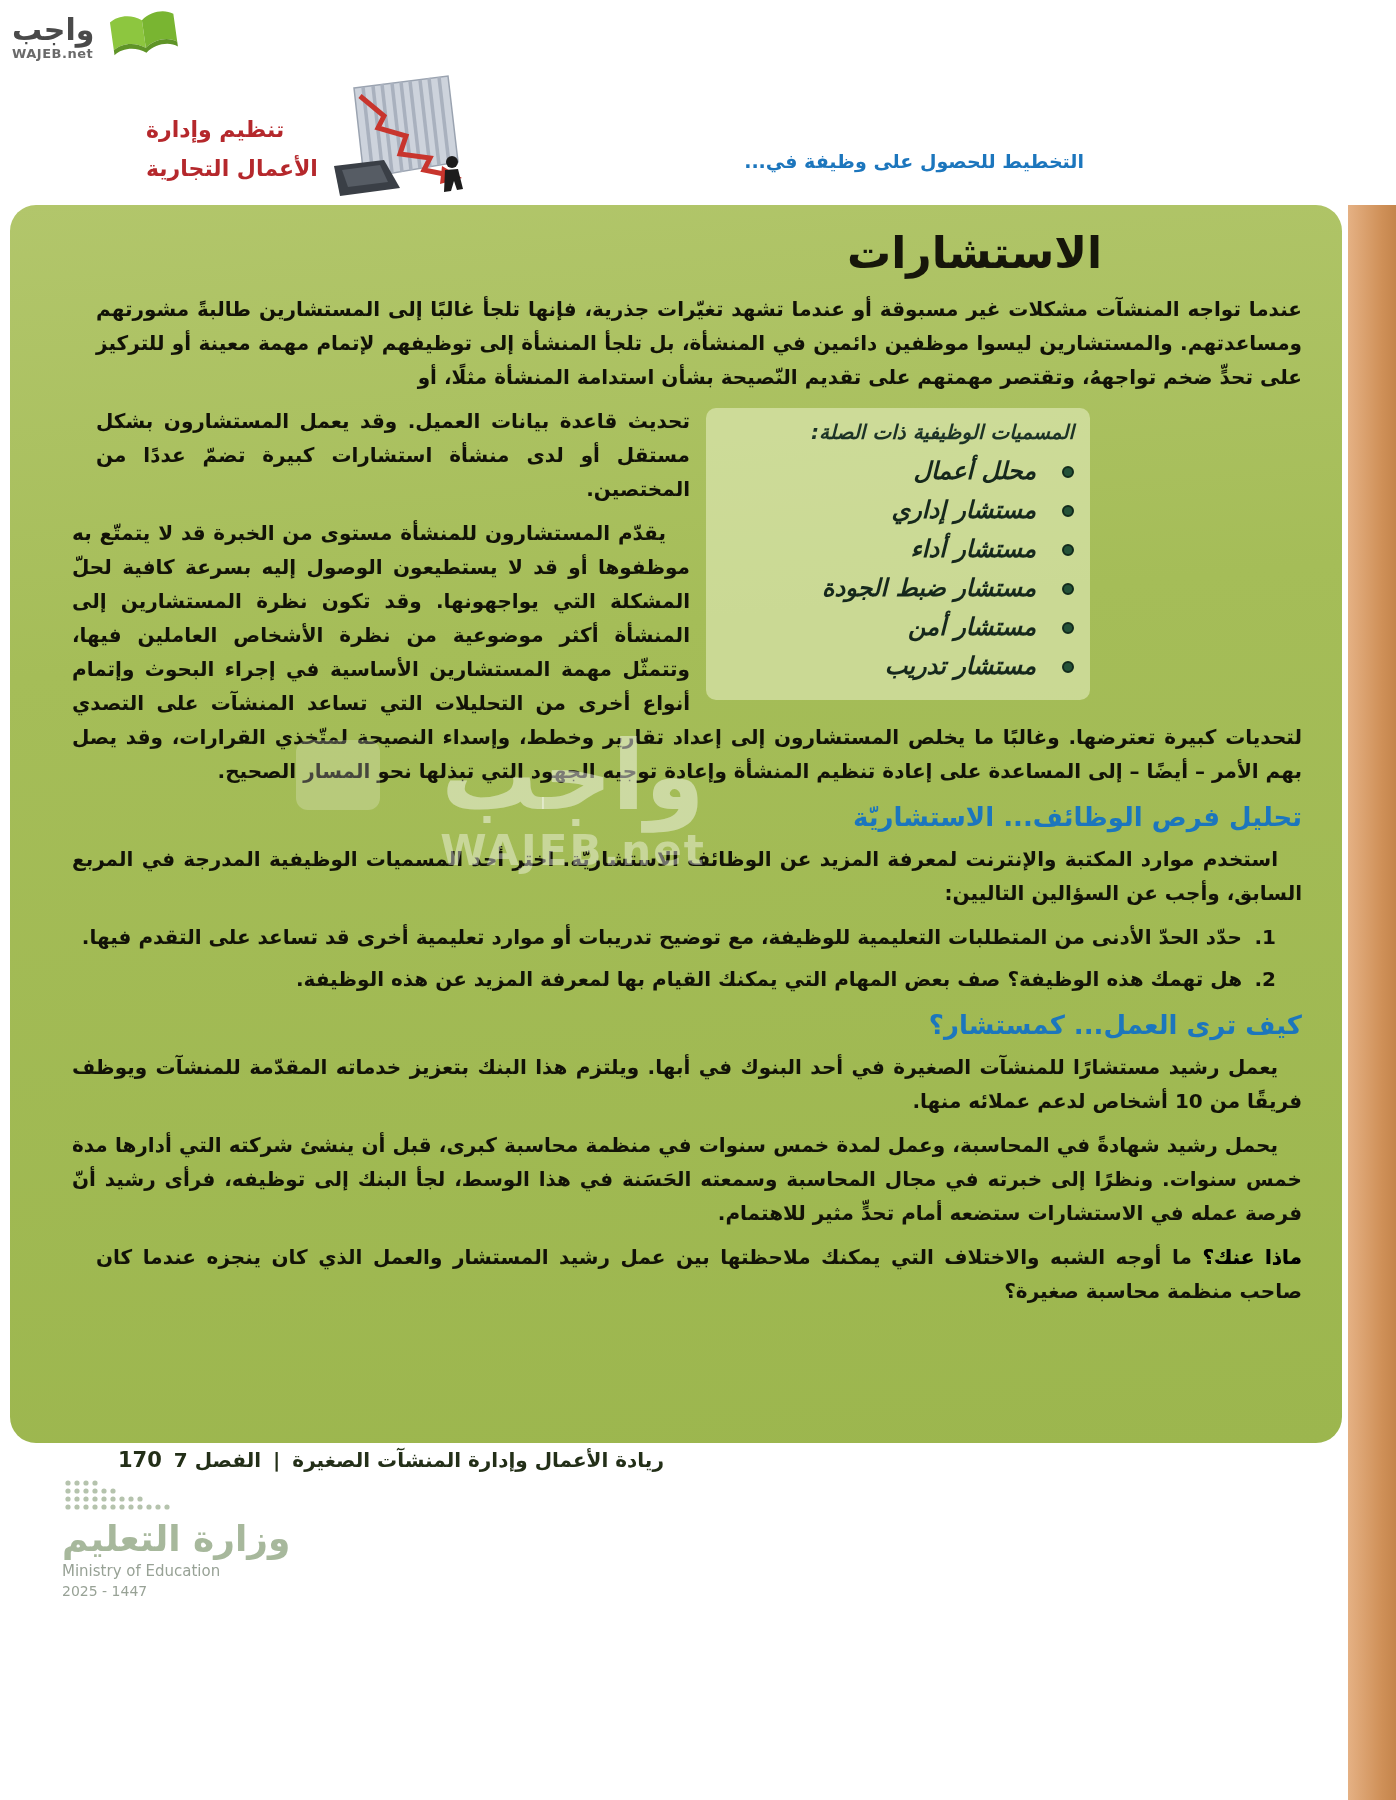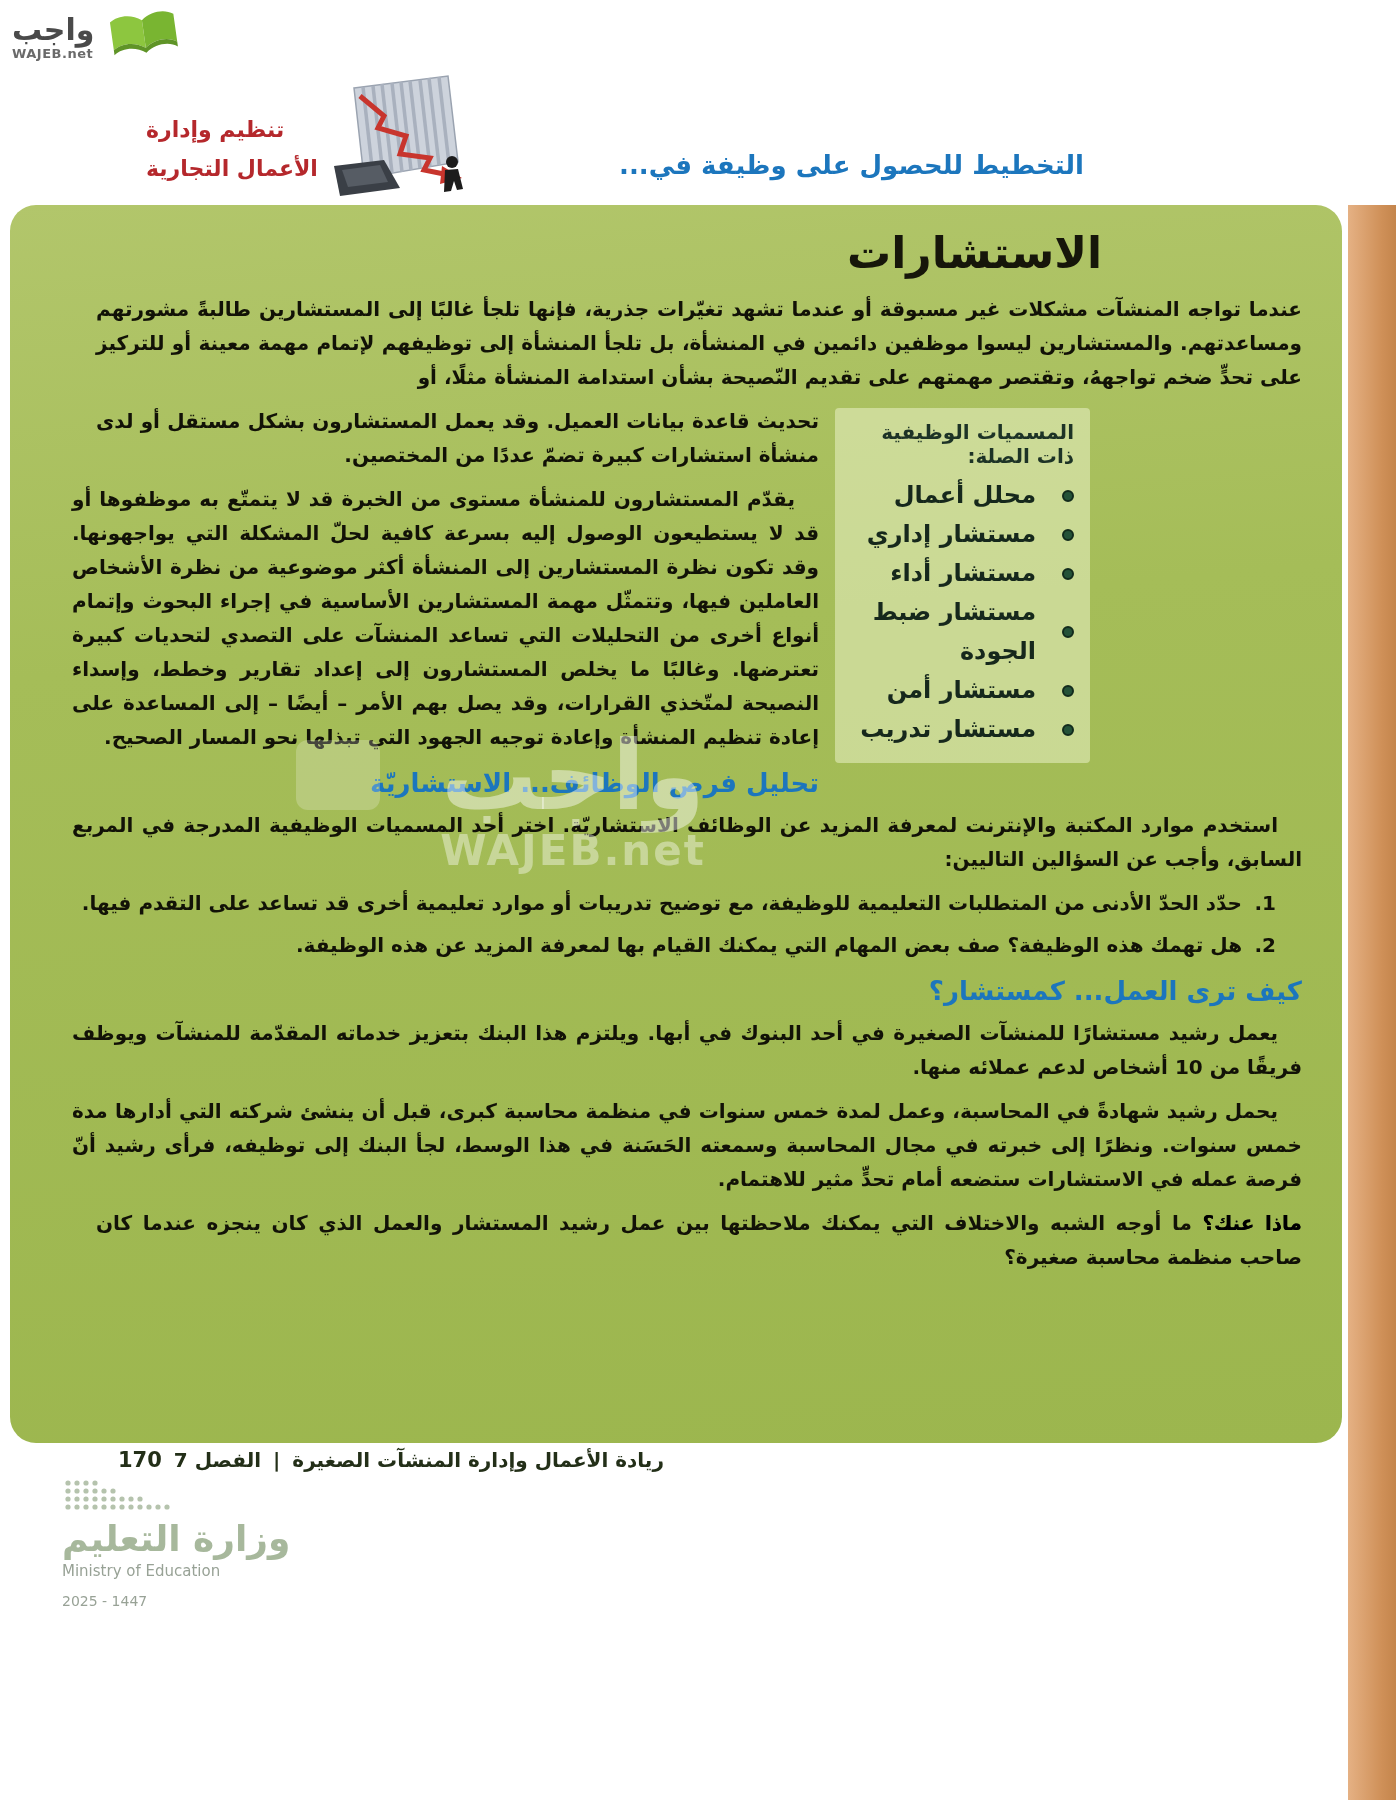--- a/index.html
+++ b/index.html
@@ -29,21 +29,21 @@
   .header-tagline {
     position:absolute; top:110px; left:146px; width:196px;
     text-align:left; color:#b5282c; font-weight:bold;
     font-size:22px; line-height:39px; direction:rtl;
   }
 
   .chart-art { position:absolute; top:70px; left:326px; }
 
   .kicker {
     position:absolute; top:150px; right:312px;
-    color:#1c76bd; font-weight:bold; font-size:26px; direction:rtl;
+    color:#1c76bd; font-weight:bold; font-size:19px; direction:rtl;
   }
 
   
   .panel {
     position:absolute; top:205px; left:10px; width:1332px; height:1238px;
     border-radius:26px;
     background:linear-gradient(175deg,#b2c66b 0%, #a5bd58 35%, #9cb64e 100%);
     padding:16px 40px 0 62px;
     direction:rtl; overflow:hidden;
   }
@@ -52,23 +52,23 @@
     font-size:44px; font-weight:bold; color:#16160a;
   }
   p.body, .num-item {
     font-size:20px; line-height:34px; text-align:justify;
     color:#121207; font-weight:bold;
   }
   p.body { margin-bottom:10px; text-indent:24px; }
   p.body.no-indent { text-indent:0;margin-left:24px; }
 
   .jobs-box {
-    float:right; width:255px; margin:4px 212px 12px 16px;
+    float:right; width:384px; margin:4px 212px 12px 16px;
     background:rgba(233,241,198,.55);
-    padding:12px 16px 14px; border-radius:4px;
+    padding:12px 16px 14px; border-radius:10px;font-style:italic;
   }
   .jobs-box h3 { font-size:20px; font-weight:bold; color:#1d3326; margin-bottom:8px; }
   .jobs-box ul { list-style:none; }
   .jobs-box li {
     display:flex; align-items:center; gap:26px;
     font-size:24px; font-weight:bold; color:#16281c; line-height:39px;
   }
   .bullet {
     flex:0 0 auto; width:12px; height:12px; border-radius:50%;
     background:#245238; border:2px solid #122b1c;
@@ -97,21 +97,21 @@
   .footer {
     position:absolute; top:1448px; left:118px;
     direction:rtl; display:flex; align-items:baseline; gap:12px;
     font-size:20px; color:#232f18; font-weight:bold;
   }
   .footer .page-num { font-size:21px; }
 
   .ministry { position:absolute; top:1478px; left:62px; direction:ltr; }
   .ministry .wordmark { font-size:36px; font-weight:bold; color:#a7b89c; direction:rtl; width:fit-content; }
   .ministry .en { font-size:15px; color:#98a296; margin-top:3px; }
-  .ministry .years { font-size:14px; color:#98a296; margin-top:13px; }
+  .ministry .years { font-size:14px; color:#98a296; margin-top:3px; }
 </style>
 </head>
 <body>
 
 <div class="page-edge-bar"></div>
 
 <div class="wajeb-logo">
   <div class="txt">
     <div class="ar">واجب</div>
     <div class="en">WAJEB.net</div>

